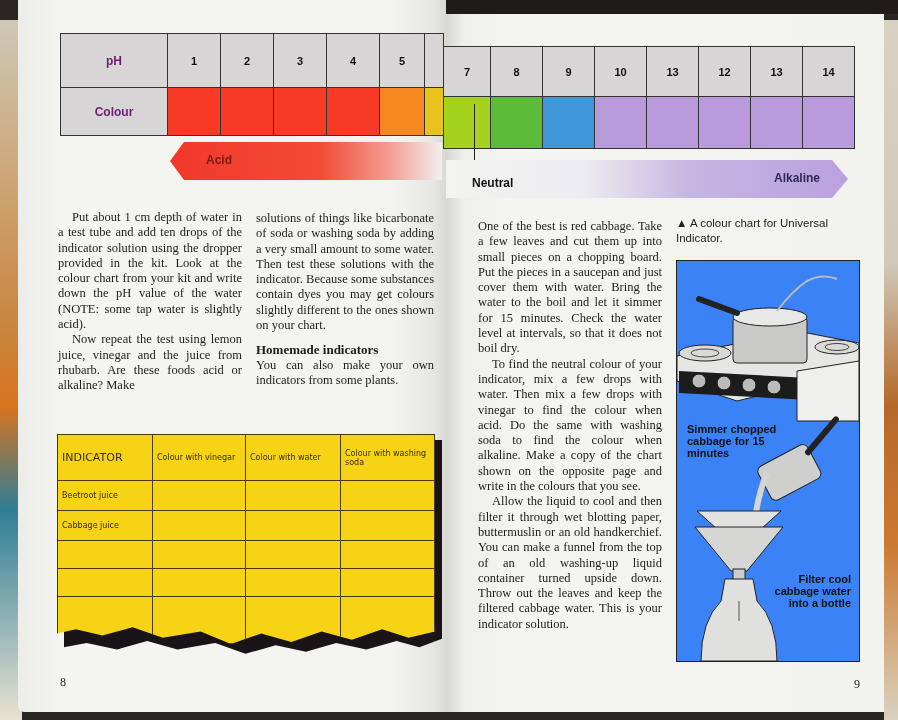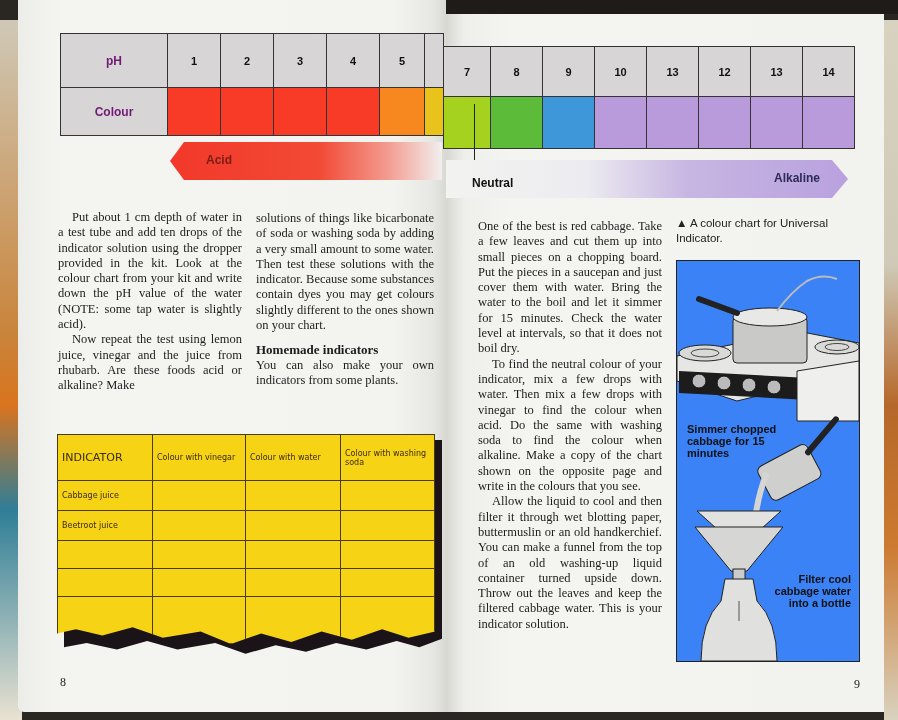--- a/index.html
+++ b/index.html
@@ -140,27 +140,27 @@
   <div class="ytable-shadow"></div>
   <table class="ytable">
     <tbody>
         <tr style="height:46px">
       <td style="width:86px;font-size:11px">INDICATOR</td>
       <td style="width:84px">Colour with vinegar</td>
       <td style="width:86px">Colour with water</td>
       <td>Colour with washing soda</td>
     </tr>
     <tr style="height:30px">
+      <td>Beetroot juice</td>
+      <td></td>
+          <td></td>
+          <td></td>
+    </tr>
+    <tr style="height:30px">
       <td>Cabbage juice</td>
-      <td></td>
-          <td></td>
-          <td></td>
-    </tr>
-    <tr style="height:30px">
-      <td>Beetroot juice</td>
       <td></td>
           <td></td>
           <td></td>
     </tr>
     <tr style="height:28px">
       <td></td>
           <td></td>
           <td></td>
           <td></td>
     </tr>

